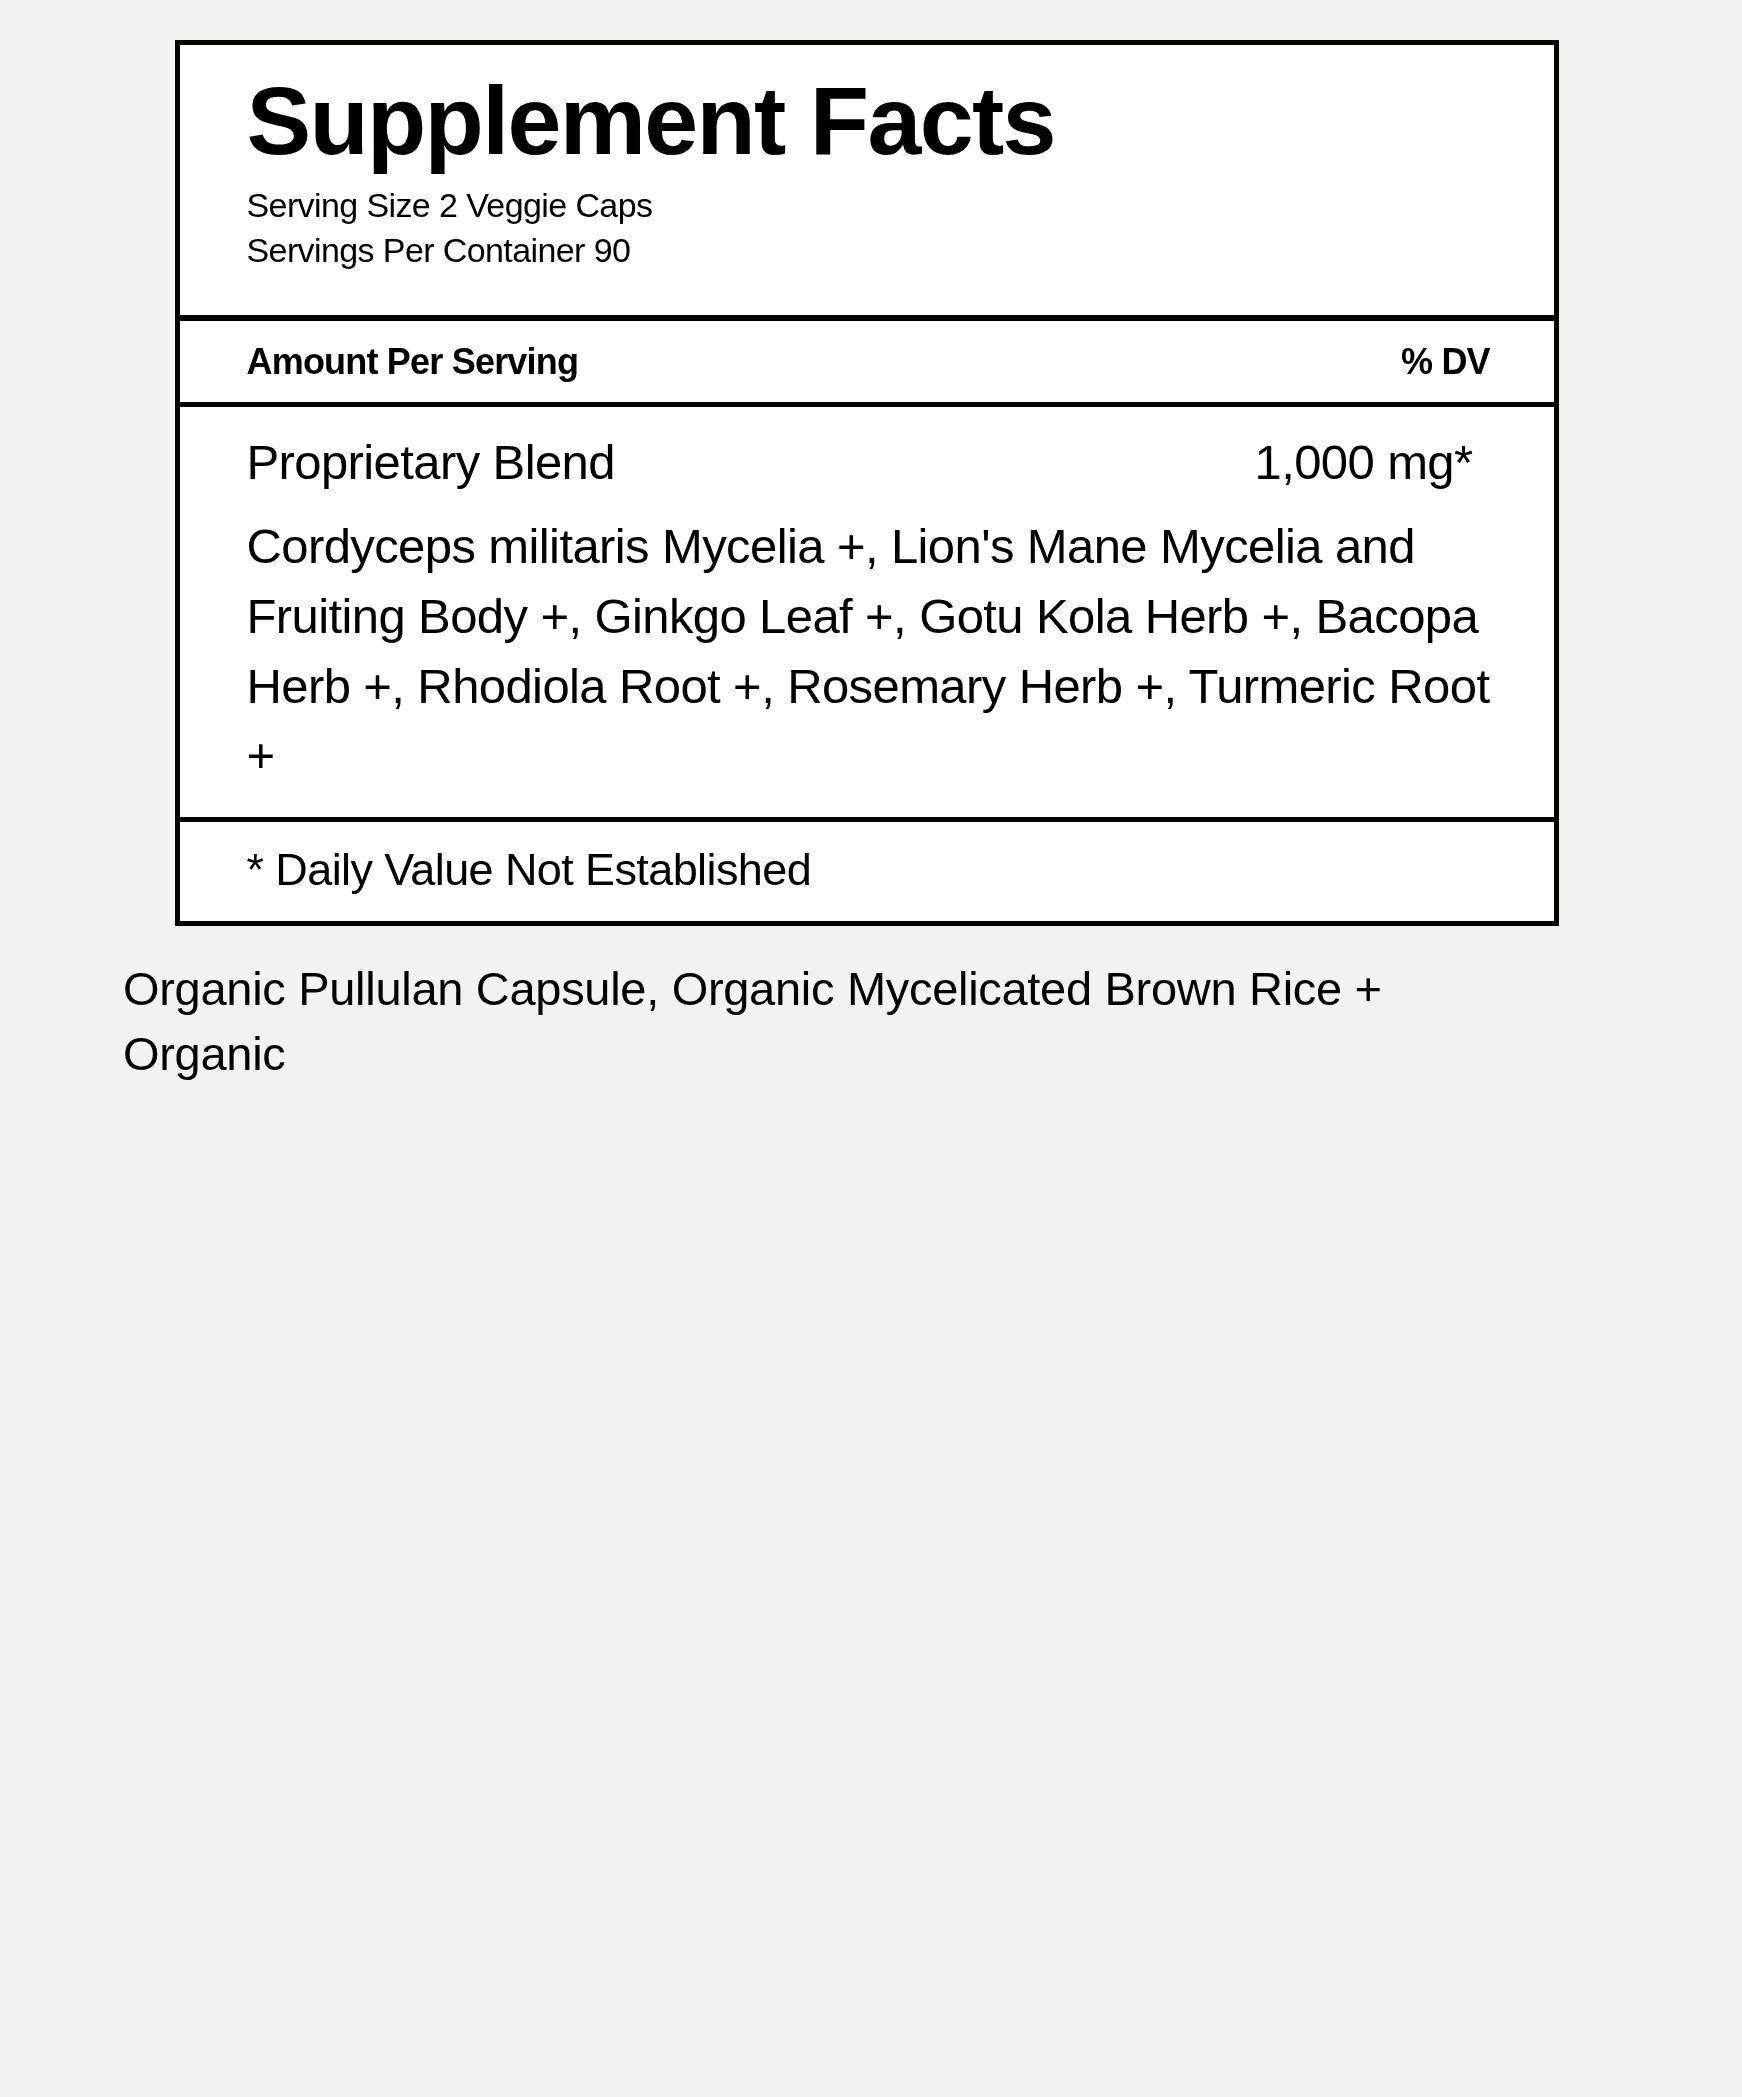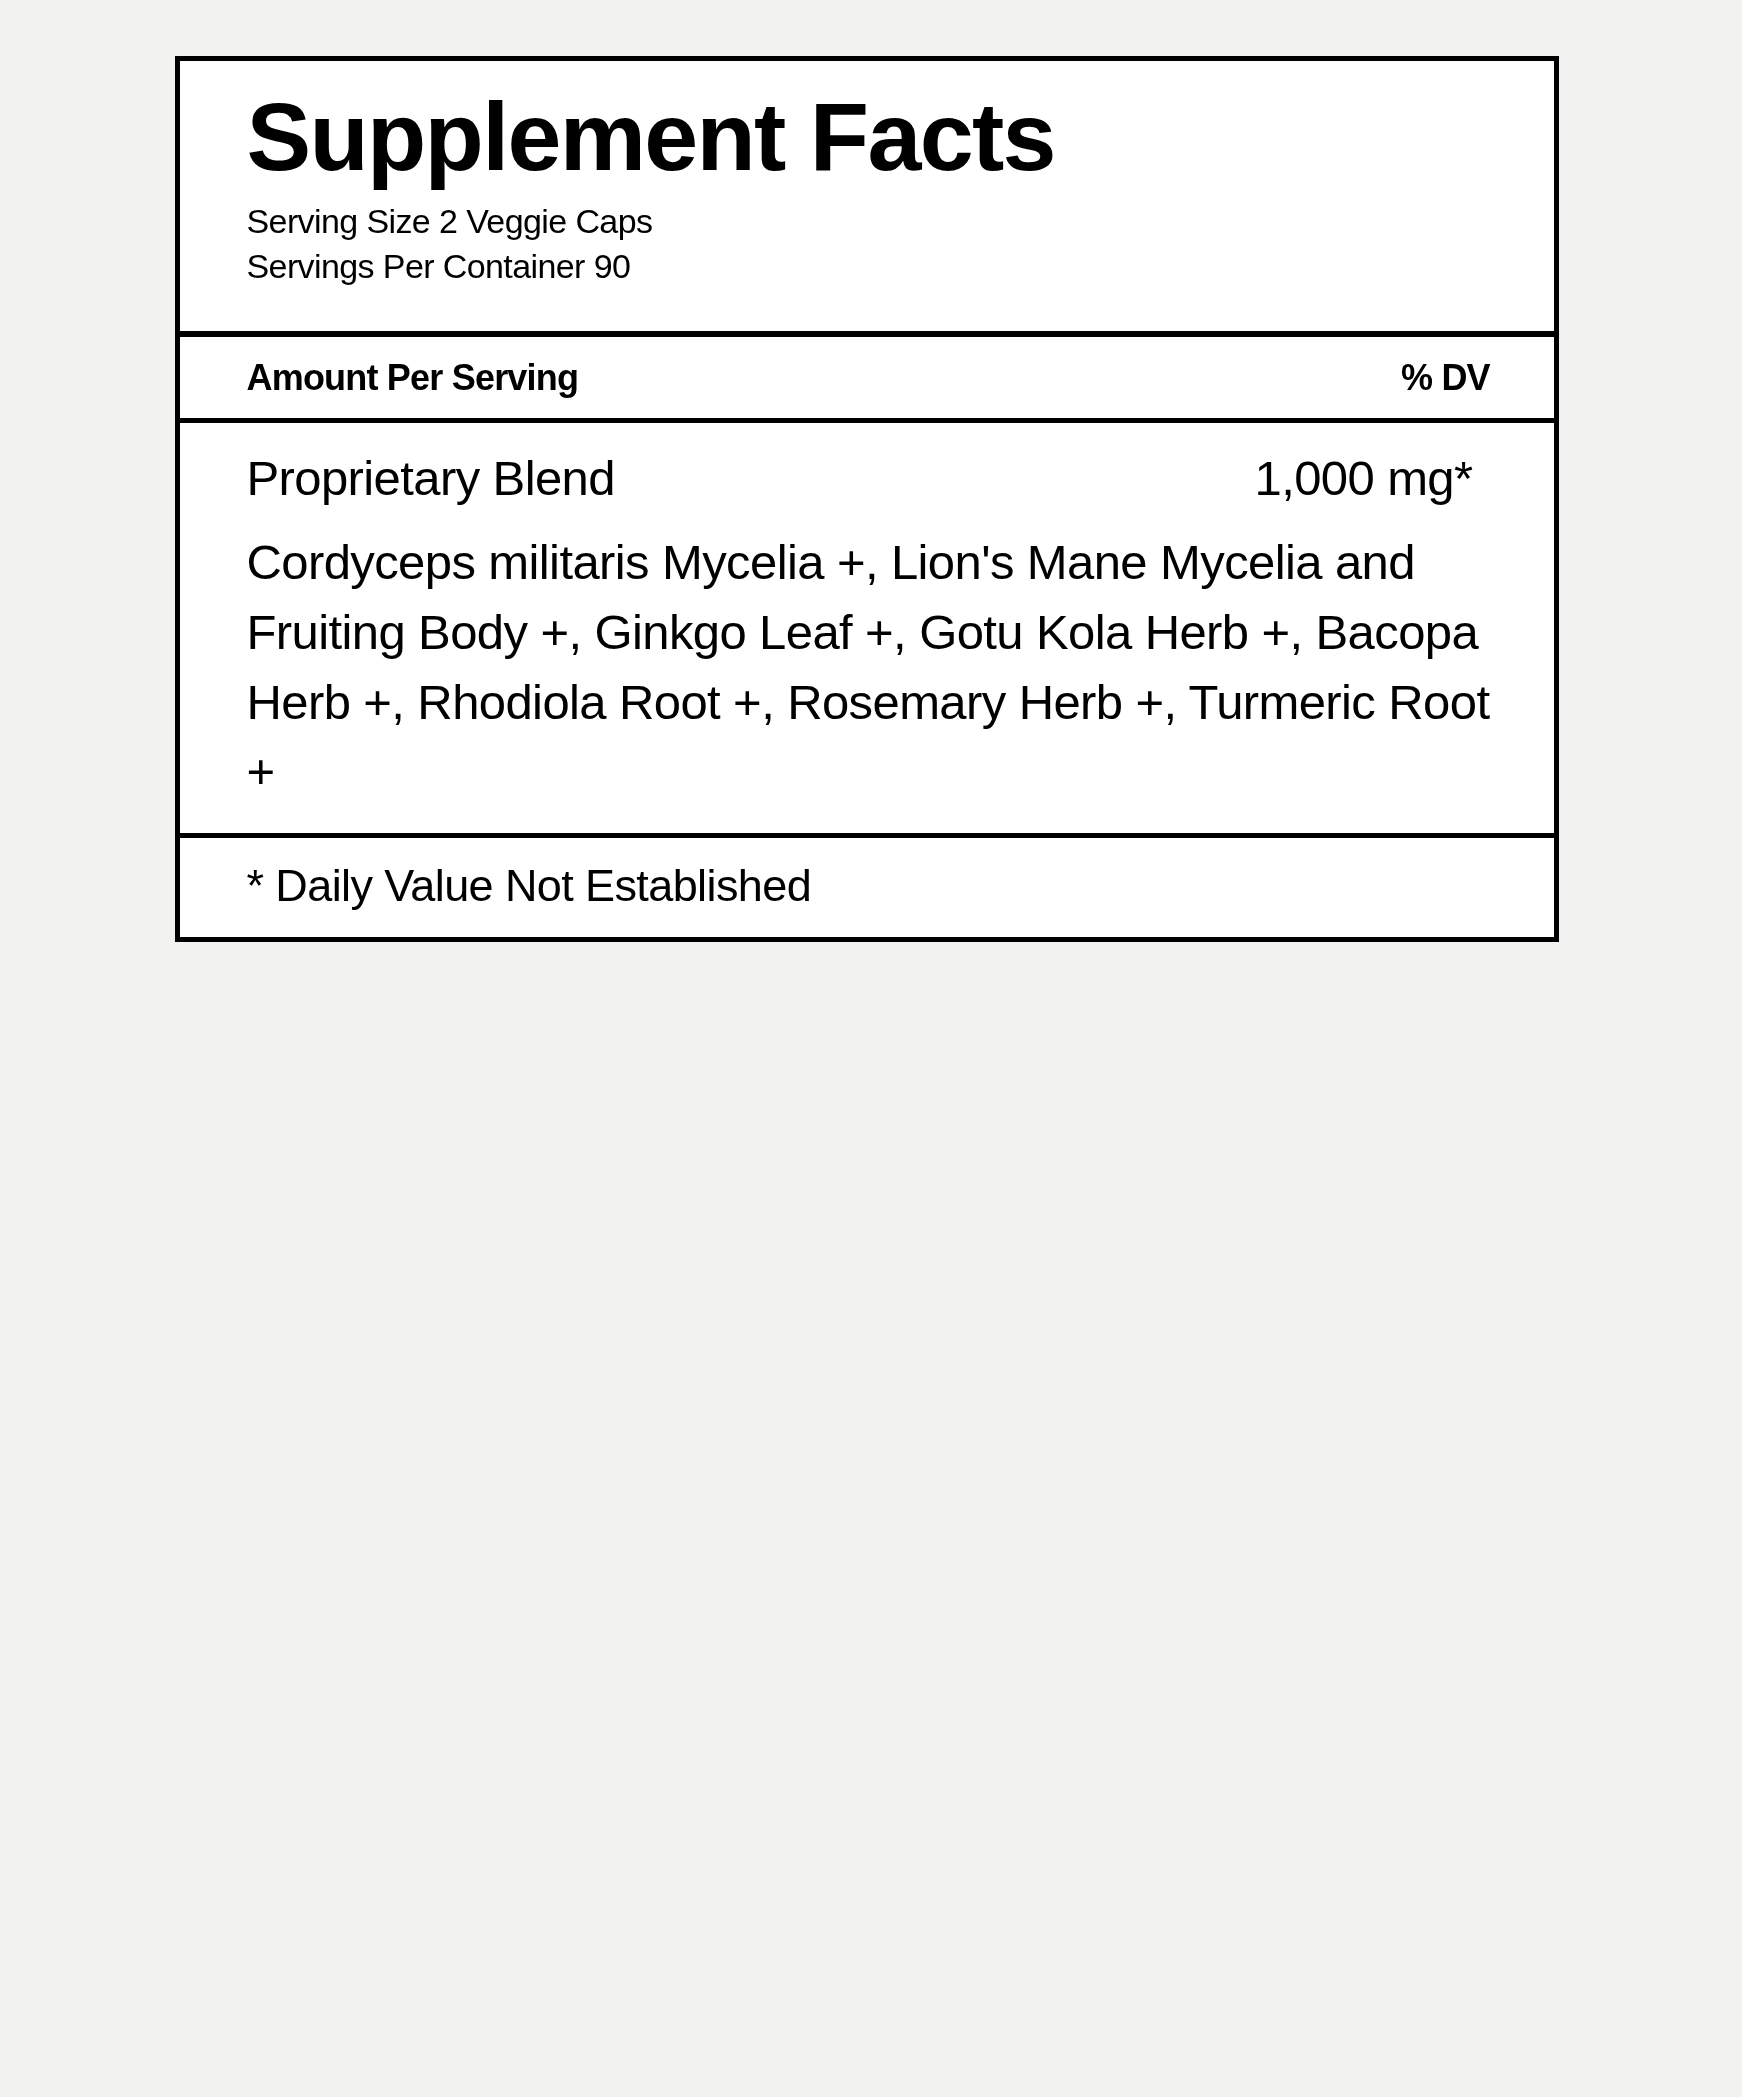--- a/index.html
+++ b/index.html
@@ -23,21 +23,21 @@
     padding: 40px 49px 0 40px;
   }
 
   
   .facts-panel {
     box-sizing: border-box;
     border: 5px solid #000;
     background: #ffffff;
     padding: 0;
     width: 1384px;
-    margin: 16px auto;
+    margin: 0 auto;
   }
   .facts-inner {
     padding: 23.6px 48px 22.5px 67px;
   }
 
   .facts-title {
     font-size: 97px;
     font-weight: 700;
     line-height: 1.08;
     letter-spacing: -1.7px;
@@ -156,16 +156,17 @@
 
     <div class="rule-medium"></div>
 
     <div class="section-pad">
       <div class="footnote">* Daily Value Not Established</div>
     </div>
 
   </div>
 
   <div class="other">
+    <div class="other-body">Organic Pullulan Capsule, Organic Mycelicated Brown Rice + Organic</div>
   </div>
 
 </div>
 
 
 </body></html>

